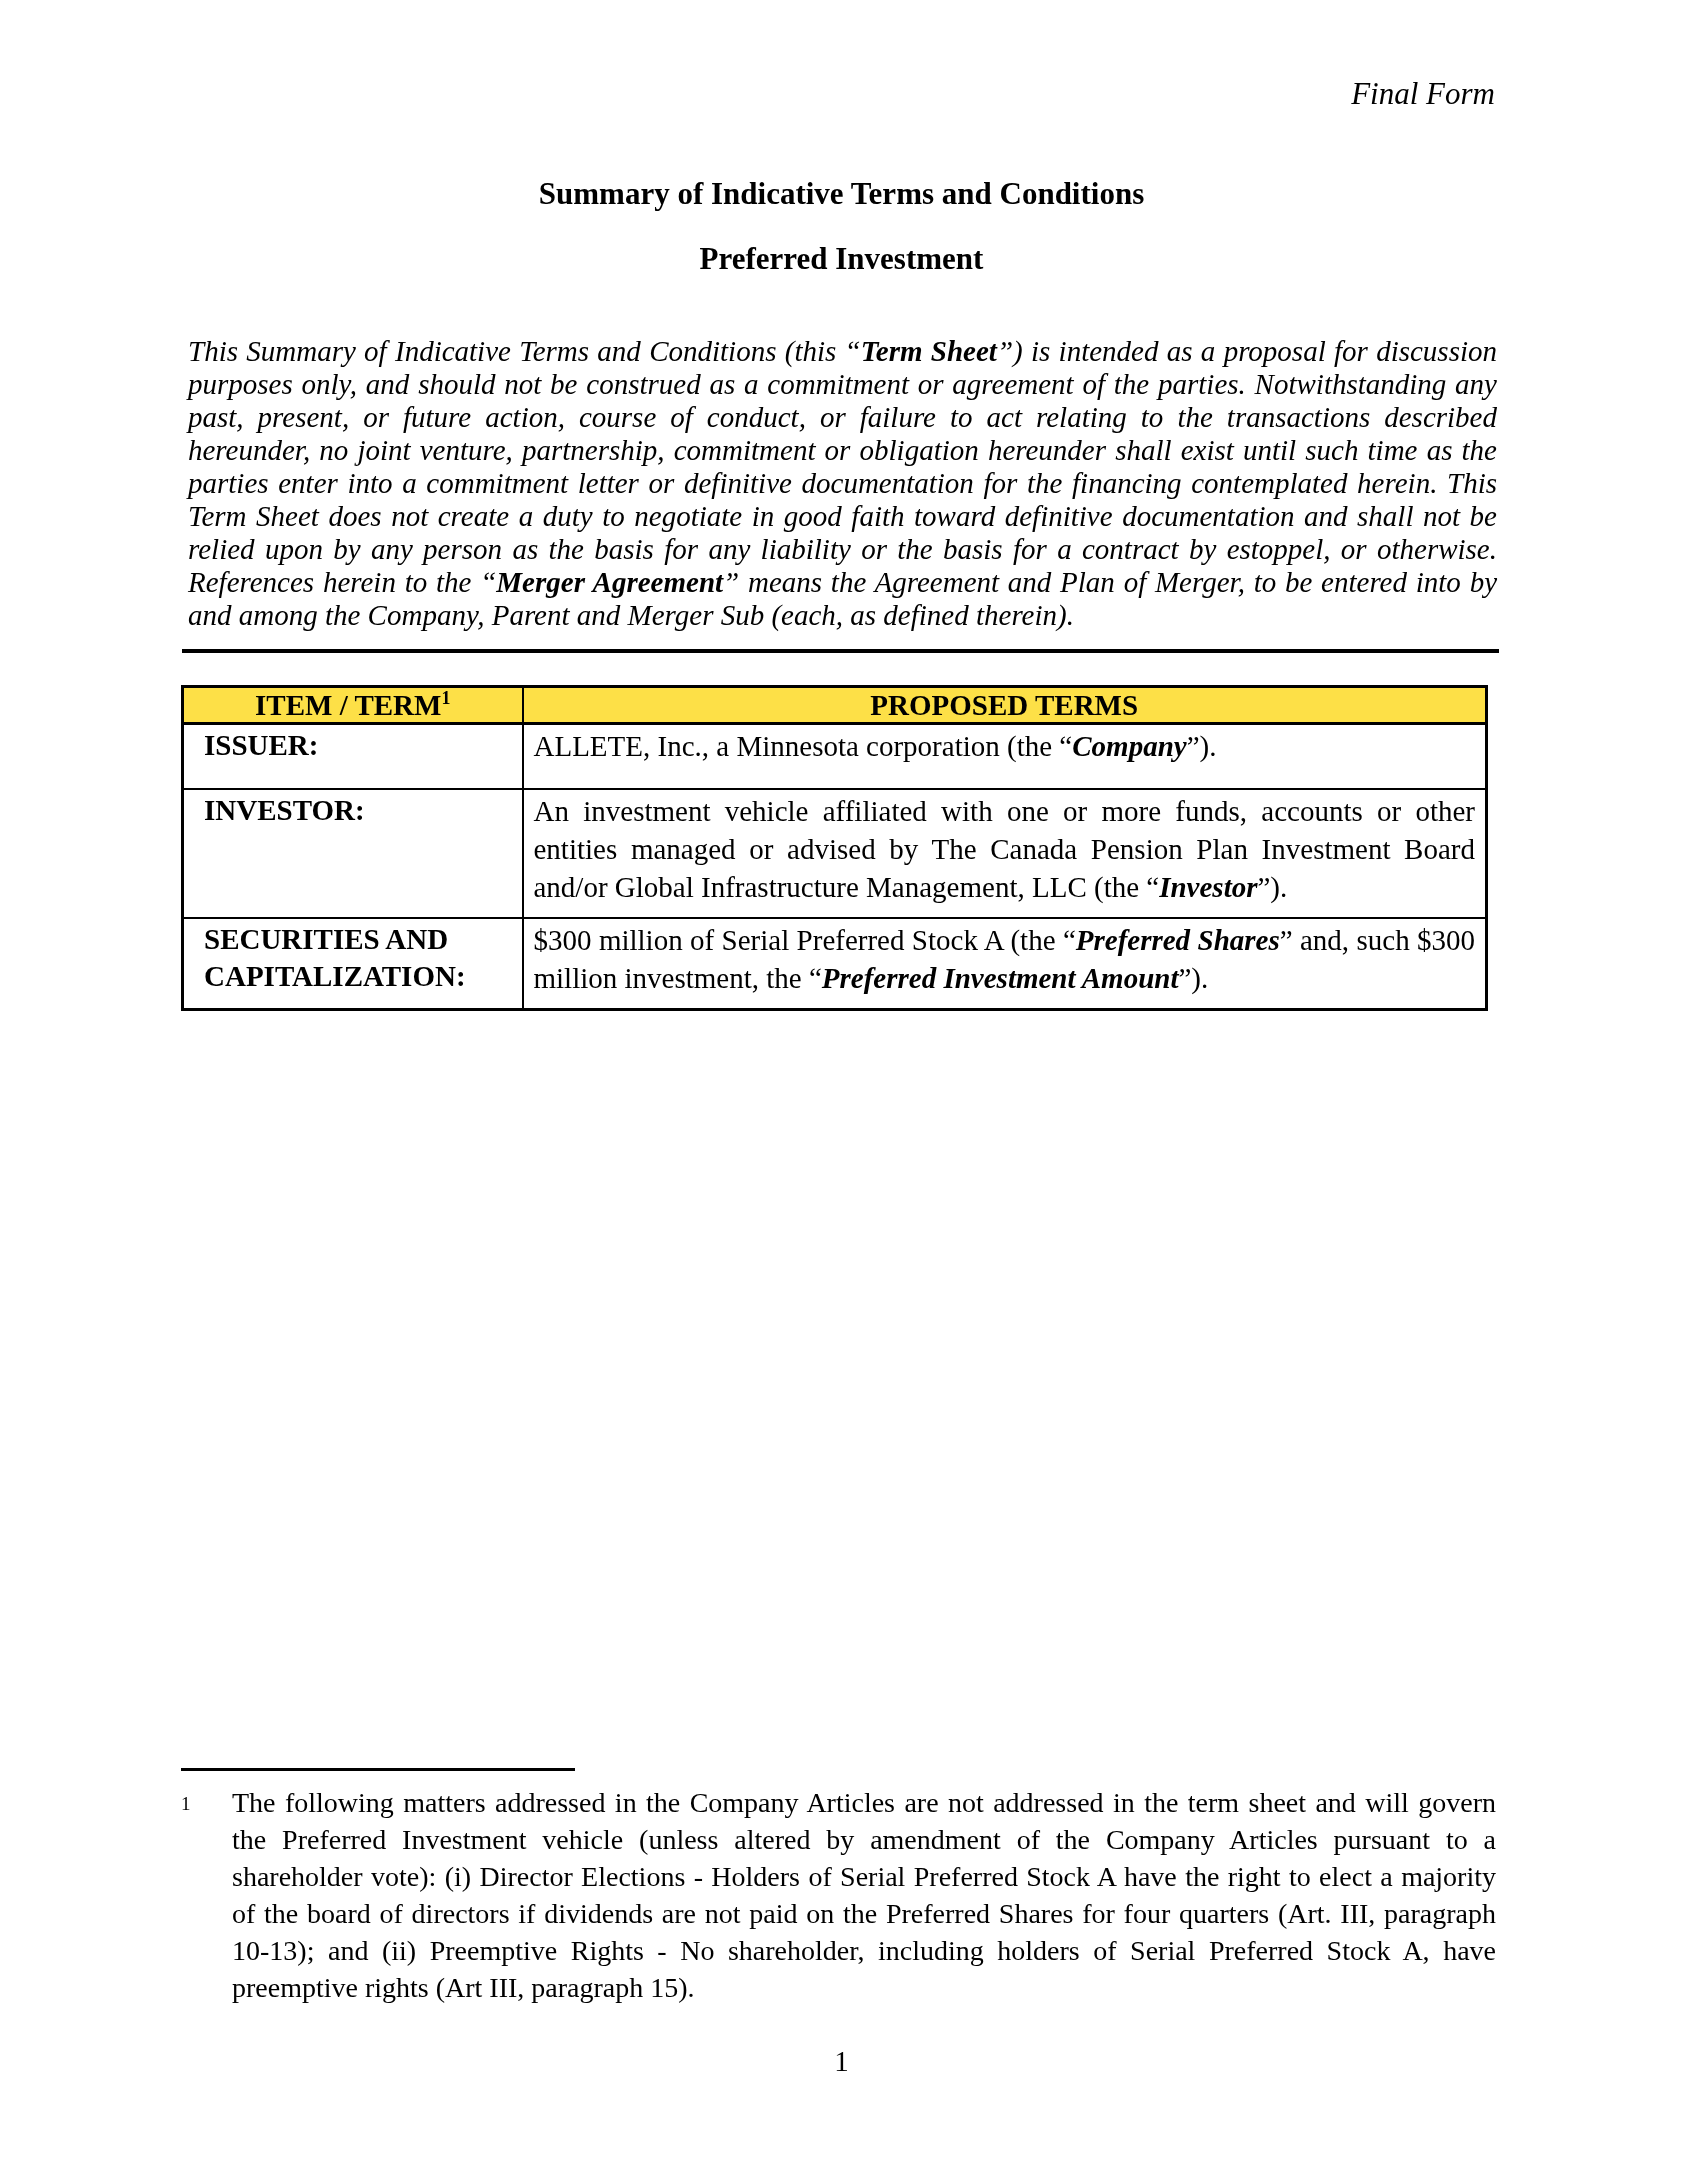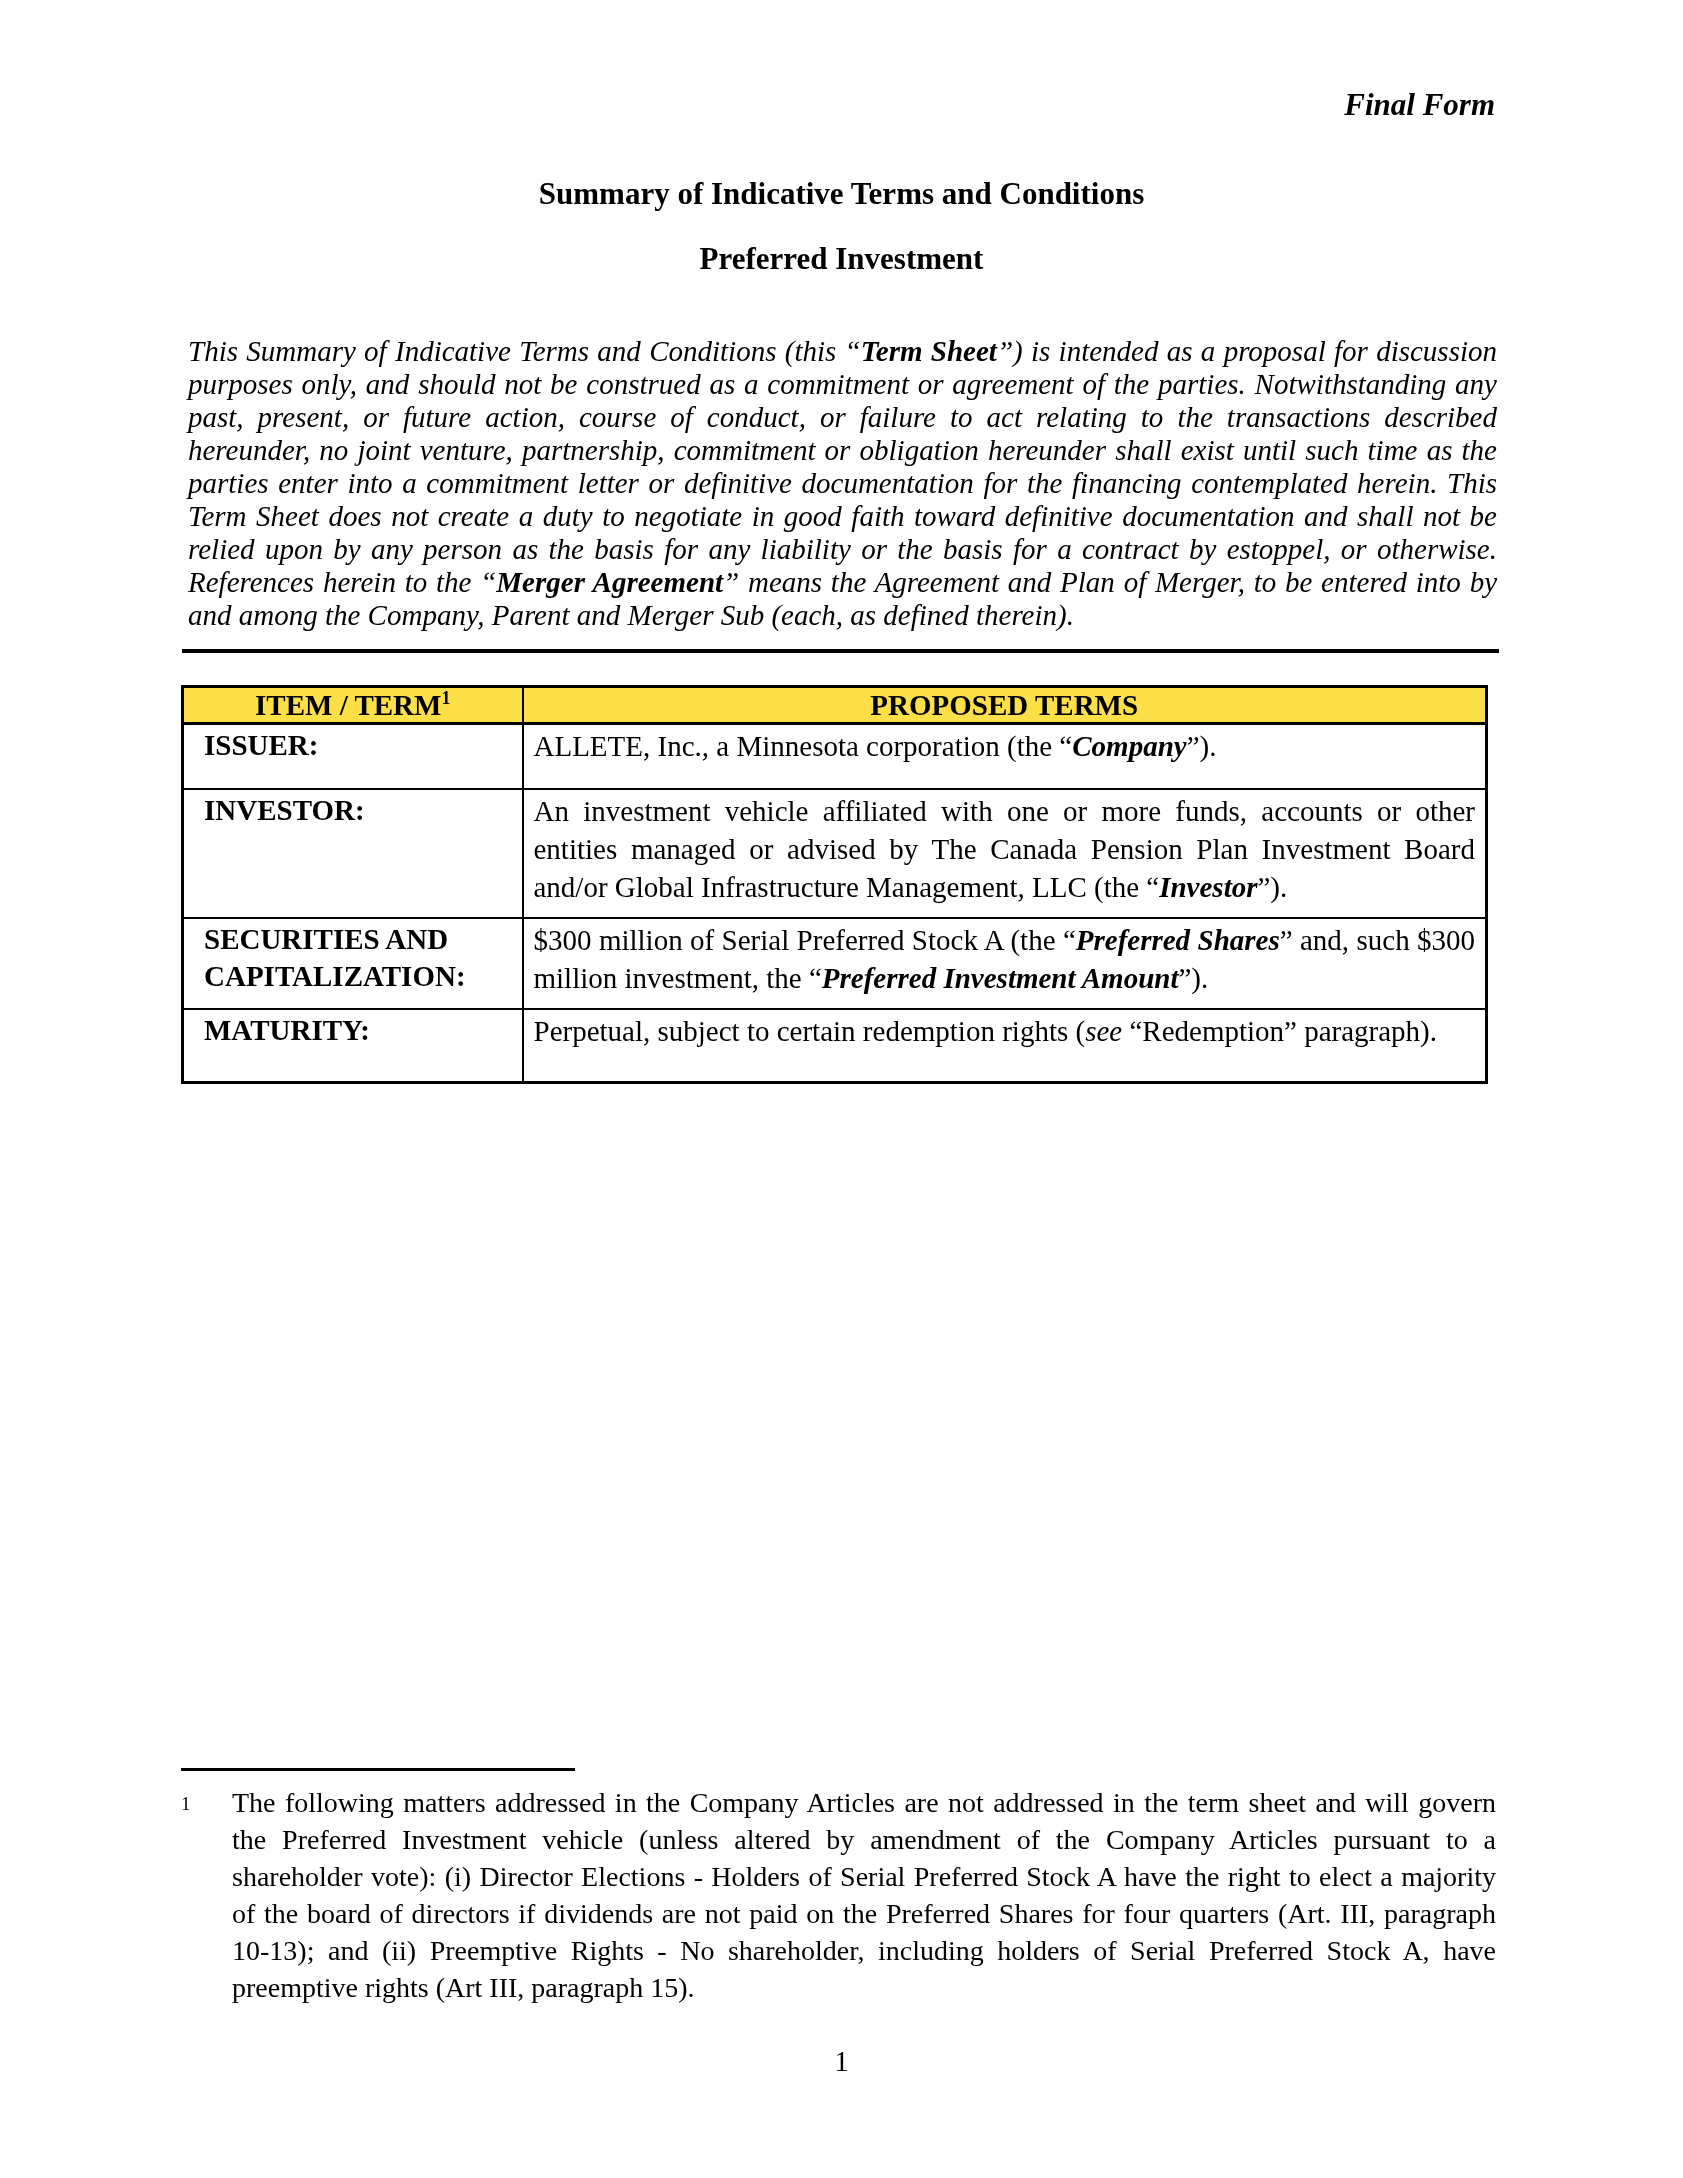--- a/index.html
+++ b/index.html
@@ -4,22 +4,22 @@
 <style>
   html, body { margin:0; padding:0; background:#ffffff; }
   body {
     width:1683px; height:2178px;
     font-family:"Liberation Serif", serif;
     color:#000;
   }
   .page { position:relative; width:1683px; height:2178px; background:#fff; overflow:hidden; }
 
   .final-form {
-    position:absolute; top:87px; right:188px;
-    font-size:31px; font-weight:bold; font-style:italic;margin-left:48px;
+    position:absolute; top:76px; right:188px;
+    font-size:31px; font-weight:normal; font-style:italic;margin-left:48px;
   }
 
   .title-block { position:absolute; top:174px; left:0; width:100%; text-align:center; }
   .exhibit { font-size:33px; font-weight:bold; letter-spacing:0.5px; }
   .exhibit .u { text-decoration:underline; text-underline-offset:4px; }
   .subtitle { font-size:31px; font-weight:bold; line-height:39px; }
   .subtitle.first { margin-top:26px; }
 
   .disclaimer {
     position:absolute; top:335px; left:188px; width:1309px; margin:0;
@@ -95,24 +95,20 @@
         <td class="val"><span>ALLETE, Inc., a Minnesota corporation (the “</span><span class="b it">Company</span><span>”).</span></td>
       </tr>
       <tr class="r2">
         <td class="label">INVESTOR:</td>
         <td class="val"><span>An investment vehicle affiliated with one or more funds, accounts or other entities managed or advised by The Canada Pension Plan Investment Board and/or Global Infrastructure Management, LLC (the “</span><span class="b it">Investor</span><span>”).</span></td>
       </tr>
       <tr class="r3">
         <td class="label">SECURITIES AND CAPITALIZATION:</td>
         <td class="val"><span>$300 million of Serial Preferred Stock A (the “</span><span class="b it">Preferred Shares</span><span>” and, such $300 million investment, the “</span><span class="b it">Preferred Investment Amount</span><span>”).</span></td>
       </tr>
-      <tr class="r4">
-        <td class="label">MATURITY:</td>
-        <td class="val"><span>Perpetual, subject to certain redemption rights (</span><span class="it">see</span><span> “Redemption” paragraph).</span></td>
-      </tr>
     </tbody>
   </table>
 
   <div class="fn-rule"></div>
 
   <div class="footnote">
     <div class="fn-ref">1</div>
     <div class="fn-text">The following matters addressed in the Company Articles are not addressed in the term sheet and will govern the Preferred Investment vehicle (unless altered by amendment of the Company Articles pursuant to a shareholder vote): (i) Director Elections - Holders of Serial Preferred Stock A have the right to elect a majority of the board of directors if dividends are not paid on the Preferred Shares for four quarters (Art. III, paragraph 10-13); and (ii) Preemptive Rights - No shareholder, including holders of Serial Preferred Stock A, have preemptive rights (Art III, paragraph 15).</div>
   </div>
 

